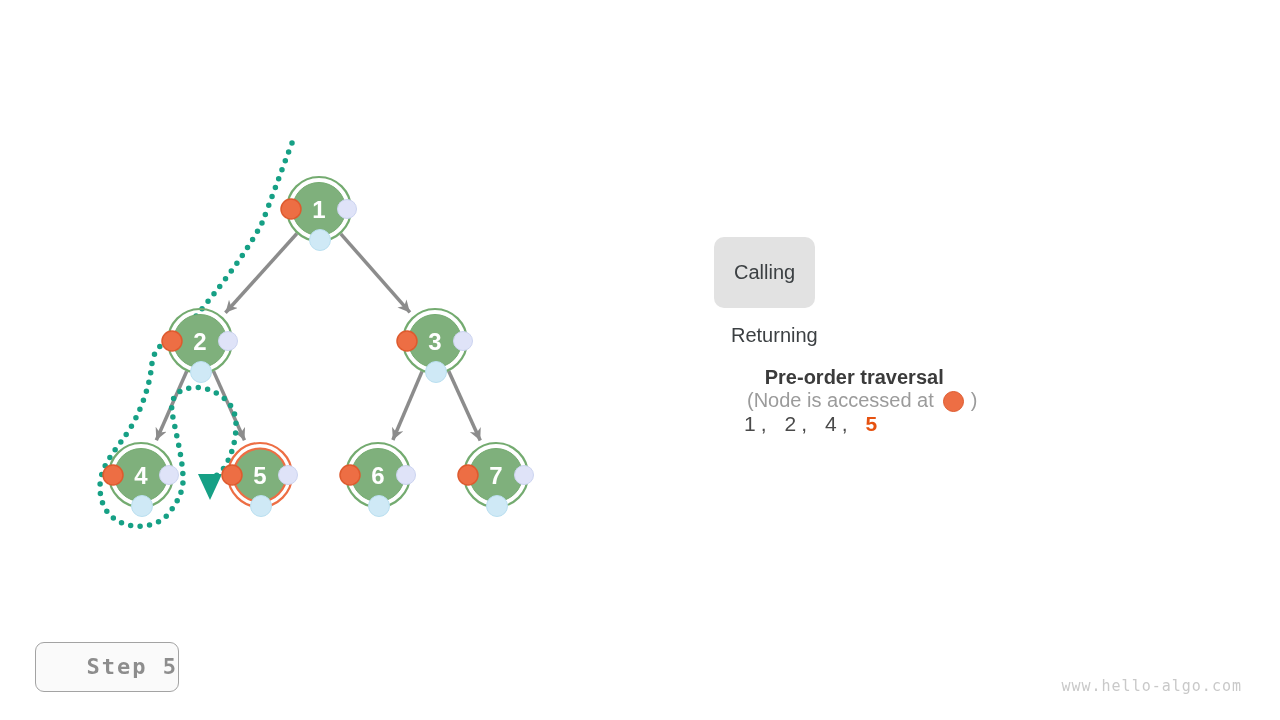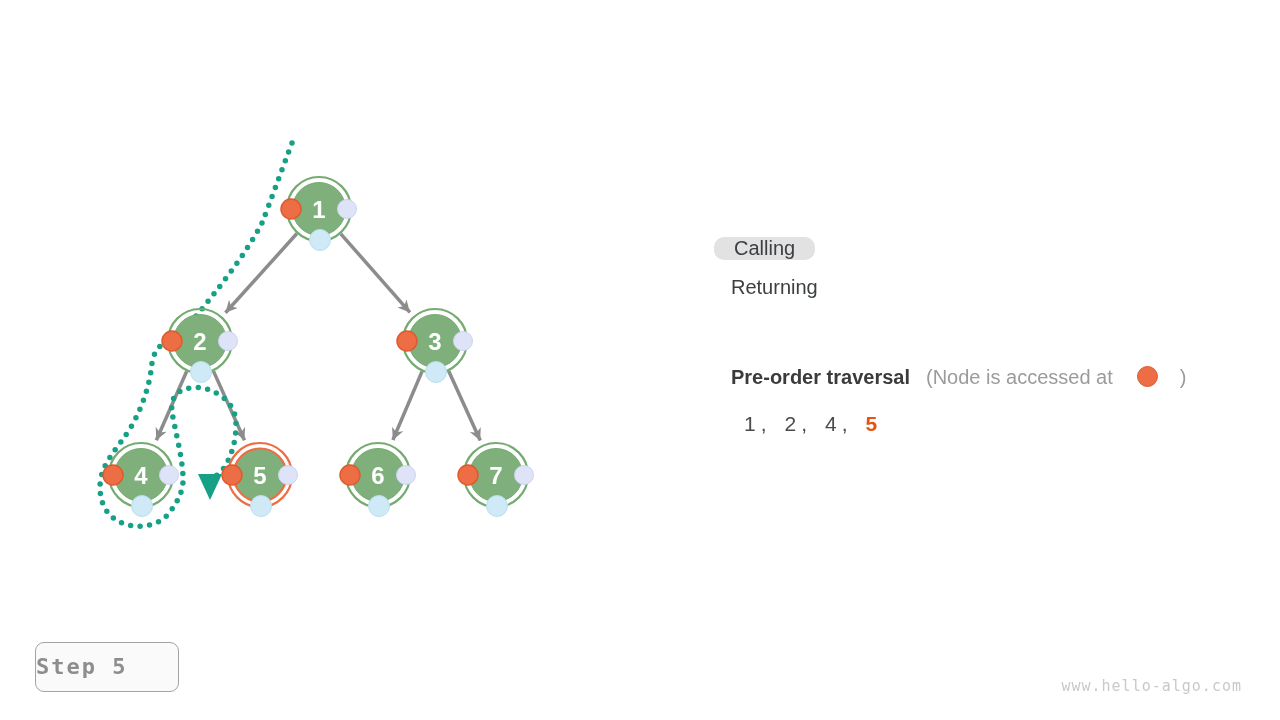--- a/index.html
+++ b/index.html
@@ -3,43 +3,43 @@
 <meta charset="utf-8">
 <style>
   html,body{margin:0;padding:0;background:#ffffff;}
   body{width:1280px;height:720px;overflow:hidden;font-family:"Liberation Sans",sans-serif;}
   .stage{position:relative;width:1280px;height:720px;background:#fff;}
   #tree-svg{position:absolute;left:0;top:0;}
 
   
   .legend{position:absolute;left:714px;top:237px;}
   .chip{display:inline-block;background:var(--chip-bg,#e2e2e2);border-radius:10px;
-        padding:0 20px;font-size:20px;color:var(--text-dark,#3c4043);}
+        padding:24px 20px;font-size:20px;color:var(--text-dark,#3c4043);}
   .legend-returning{margin:16px 16px 0 17px;font-size:20px;color:var(--text-dark,#3c4043);}
 
   
-  .preorder-row{position:absolute;left:731px;top:366px;display:flex;align-items:center;white-space:nowrap;}
+  .preorder-row{position:absolute;left:731px;top:366px;display:flex;align-items:center;white-space:nowrap;flex-direction:column;}
   .preorder-title{font-size:20px;font-weight:bold;color:#3b3b3b;}
-  .preorder-note{margin-left:16px;font-size:20px;color:var(--text-gray,#9b9b9b);display:flex;align-items:flex-start;gap:15px;}
+  .preorder-note{margin-left:16px;font-size:20px;color:var(--text-gray,#9b9b9b);display:flex;align-items:flex-end;}
   .legend-orange-dot{display:inline-block;width:19px;height:19px;border-radius:50%;
         background:var(--orange,#ed6e44);border:1px solid var(--orange-stroke,#de5a2e);
         margin:0 7px 0 9px;}
 
   
   .sequence{position:absolute;left:744px;top:412px;display:flex;align-items:baseline;
         font-size:21px;color:var(--sequence-text,#4a4a4a);}
   .seq-num{display:inline-block;}
   .seq-comma{display:inline-block;margin:0 18px 0 5px;color:var(--sequence-text,#4a4a4a);}
   .seq-num.current{color:var(--sequence-current,#e65210);font-weight:bold;}
 
   
   .step-box{position:absolute;left:35px;top:642px;width:144px;height:50px;box-sizing:border-box;
         border:1.5px solid var(--step-border,#a3a3a3);border-radius:9px;background:var(--step-bg,#fafafa);
         font-family:"DejaVu Sans Mono",monospace;font-weight:bold;font-size:22px;
-        color:var(--step-text,#8d8d8d);text-align:left;line-height:47px;letter-spacing:2px;}
+        color:var(--step-text,#8d8d8d);text-align:right;line-height:47px;letter-spacing:2px;}
 
   
   .watermark{position:absolute;right:38px;top:677px;font-family:"DejaVu Sans Mono",monospace;
         font-size:15px;color:var(--watermark,#c9c9c9);letter-spacing:1px;}
 </style>
 </head>
 <body>
 
 <div class="stage">
 

